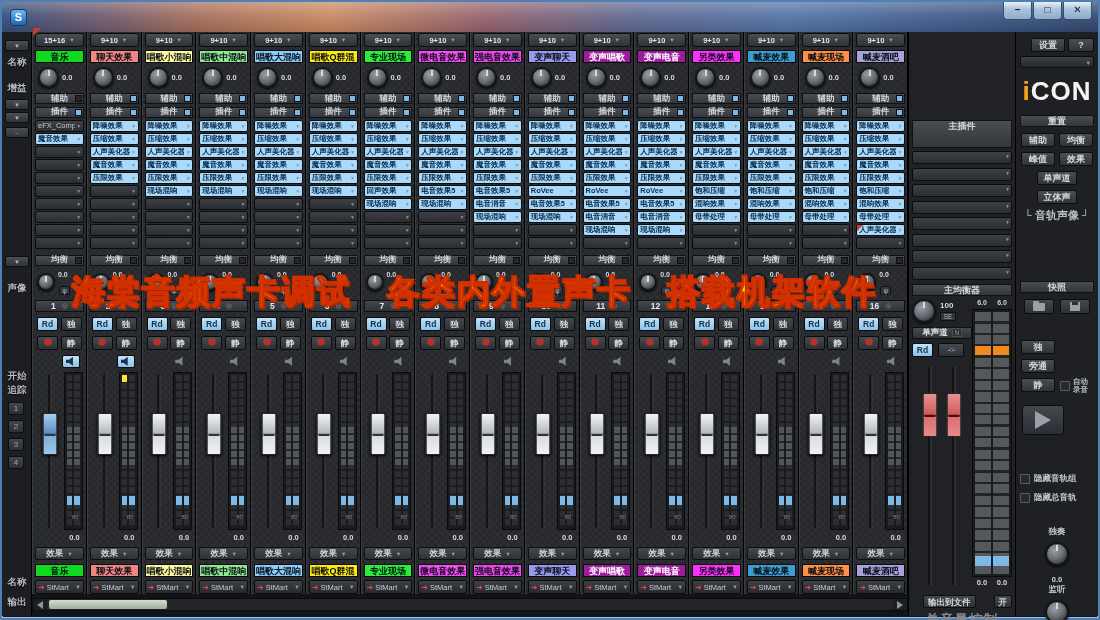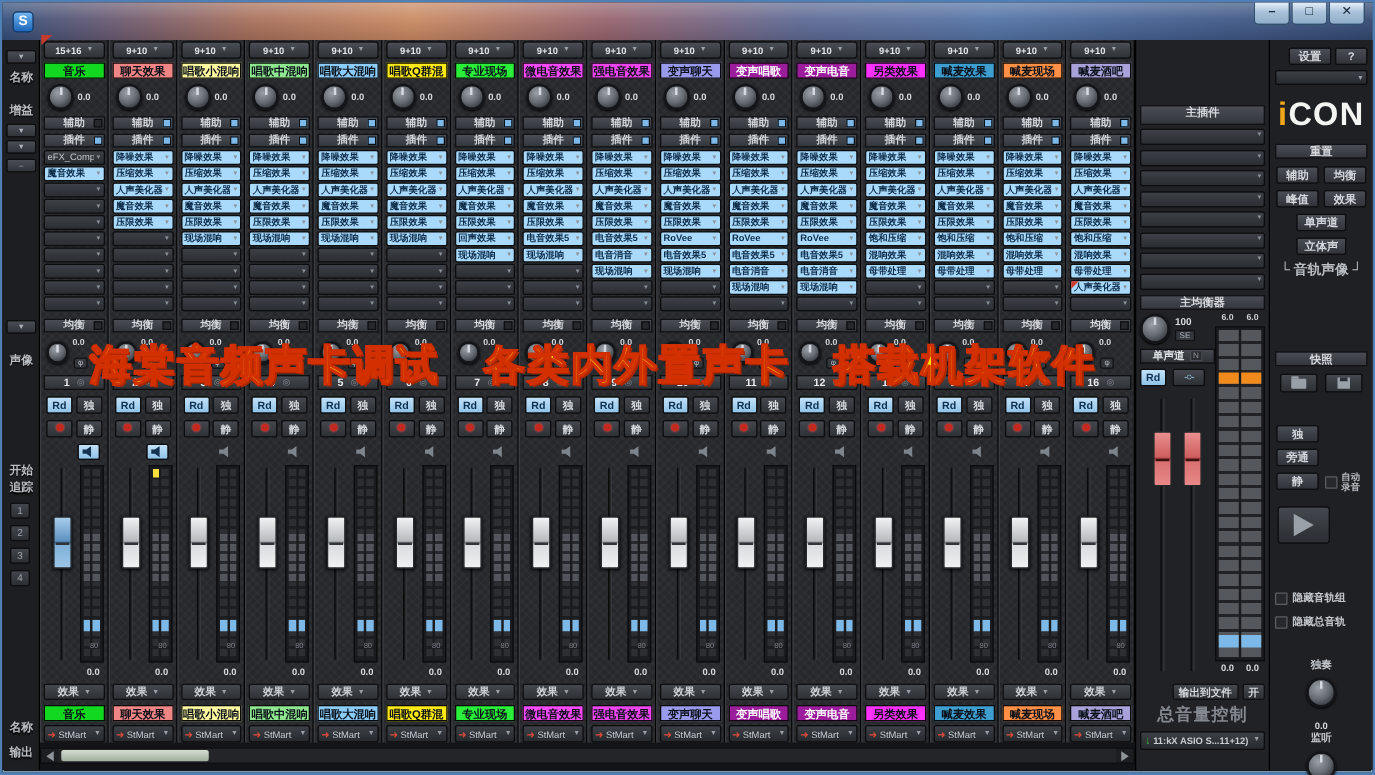--- a/index.html
+++ b/index.html
@@ -91,21 +91,21 @@
   .m80 { position:absolute; bottom:9px; width:100%; text-align:center; color:#7e838a; font-size:6px; }
   .fval { height:11px; text-align:right; padding-right:4px; color:#d8dbdf; font-size:7.5px; font-weight:bold; margin-top:1px; }
   .fxbtn { height:13px; margin-top:2px; background:linear-gradient(180deg,#45484e,#2d3034); border:1px solid #0e0f11; border-radius:2px; display:flex; align-items:center; justify-content:center; gap:4px; color:#cfd3d7; font-size:8.5px; font-weight:bold; }
   .cname2 { margin-top:2px; }
   .outrow { height:14px; margin-top:2px; background:linear-gradient(180deg,#3d4046,#26292d); border:1px solid #0b0c0e; border-radius:2px; display:flex; align-items:center; gap:2px; padding:0 2px; color:#c9cdd2; font-size:7.5px; }
   .oarr { color:#e04b3a; font-size:8px; font-weight:bold; }
   .outrow .dd { margin-left:auto; }
 
   
   .master { position:absolute; left:906px; top:0; width:108px; height:100%; background:#202226; border-left:1px solid #000; border-right:1px solid #000; padding:0 3px; }
-  .m-plug-hdr { margin-top:52px; height:16px; background:linear-gradient(180deg,#4a4e54,#33363b); border:1px solid #101114; color:#d4d7db; font-size:9px; font-weight:bold; text-align:center; line-height:11px; }
+  .m-plug-hdr { margin-top:88px; height:28px; background:linear-gradient(180deg,#4a4e54,#33363b); border:1px solid #101114; color:#d4d7db; font-size:9px; font-weight:bold; text-align:center; line-height:11px; }
   .m-slots { margin-top:3px; }
   .m-slot { height:13px; margin-bottom:3.5px; background:linear-gradient(180deg,#3d4046,#2a2d31); border:1px solid #0b0c0e; border-radius:2px; position:relative; }
   .m-slot .pdd { position:absolute; right:1px; top:1px; color:#8d939a; font-size:5px; }
   .m-eq-hdr { margin-top:4px; height:12px; background:linear-gradient(180deg,#4a4e54,#33363b); border:1px solid #101114; color:#d4d7db; font-size:9px; font-weight:bold; text-align:center; line-height:11px; }
   .m-body { display:flex; margin-top:3px; height:290px; }
   .m-left { width:60px; display:flex; flex-direction:column; }
   .m-gainrow { display:flex; gap:4px; align-items:flex-start; }
   .m-gv { color:#d8dbdf; font-size:8px; font-weight:bold; margin-top:2px; }
   .m-se { width:16px; height:9px; background:#33363b; border:1px solid #101114; color:#aeb3b9; font-size:6.5px; text-align:center; line-height:8px; margin-top:2px; }
   .m-mono { margin-top:4px; height:12px; background:linear-gradient(180deg,#45484e,#2e3135); border:1px solid #0e0f11; display:flex; align-items:center; justify-content:center; gap:4px; color:#dfe2e5; font-size:8.5px; font-weight:bold; }
@@ -117,21 +117,21 @@
   .m-ft::before { content:""; position:absolute; left:50%; top:0; bottom:4px; width:3px; transform:translateX(-50%); background:linear-gradient(90deg,#000,#3c3f44); }
   .m-fk { position:absolute; left:50%; transform:translateX(-50%); top:12%; width:15px; height:44px; border-radius:2px; background:linear-gradient(180deg,#ea9090,#cf5f5f 46%,#a83e3e 50%,#d97070 54%,#e88888); border:1px solid #26282b; }
   .m-fk::after { content:""; position:absolute; left:1px; right:1px; top:50%; height:2px; background:#3a1212; }
   .m-meterwrap { flex:1; display:flex; flex-direction:column; }
   .m-mlbls { display:flex; justify-content:space-around; color:#cfd3d7; font-size:7px; font-weight:bold; height:10px; }
   .m-meter { flex:1; background:#1a1b1e; border:1px solid #0a0b0c; display:flex; gap:2px; padding:2px; }
   .m-mcol { flex:1; position:relative; background:repeating-linear-gradient(180deg,#54575c 0 9px,#212327 9px 11.5px); }
   .m-mcol::before { content:""; position:absolute; left:0; right:0; top:13%; height:9px; background:#f08a1d; }
   .m-mcol::after { content:""; position:absolute; left:0; right:0; bottom:3%; height:10px; background:#7db9e8; }
   .m-vlbls { display:flex; justify-content:space-around; color:#d8dbdf; font-size:7.5px; font-weight:bold; height:11px; margin-top:1px; }
-  .m-filebtns { display:flex; justify-content:flex-end; gap:3px; margin-top:6px; }
+  .m-filebtns { display:flex; justify-content:flex-end; gap:18px; margin-top:6px; }
   .m-fbtn { height:13px; background:linear-gradient(180deg,#45484e,#2d3034); border:1px solid #0e0f11; border-radius:2px; color:#d4d7db; font-size:8.5px; font-weight:bold; line-height:12px; padding:0 4px; }
   .m-vol { margin-top:3px; text-align:center; color:#84898f; font-size:13.5px; font-weight:bold; letter-spacing:1px; }
   .m-out { margin-top:4px; height:15px; background:linear-gradient(180deg,#3d4046,#26292d); border:1px solid #0b0c0e; border-radius:2px; display:flex; align-items:center; gap:2px; padding:0 3px; color:#c9cdd2; font-size:7.5px; font-weight:bold; }
   .garr { color:#35c23a; font-size:9px; }
   .yarr { color:#e8b421; font-size:9px; }
   .m-out .dd { margin-left:auto; }
 
   
   .rpanel { position:absolute; left:1014px; top:0; width:82px; height:100%; background:#1e2024; padding:0 4px; }
   .rp-toprow { display:flex; justify-content:flex-end; gap:3px; margin-top:6px; }

